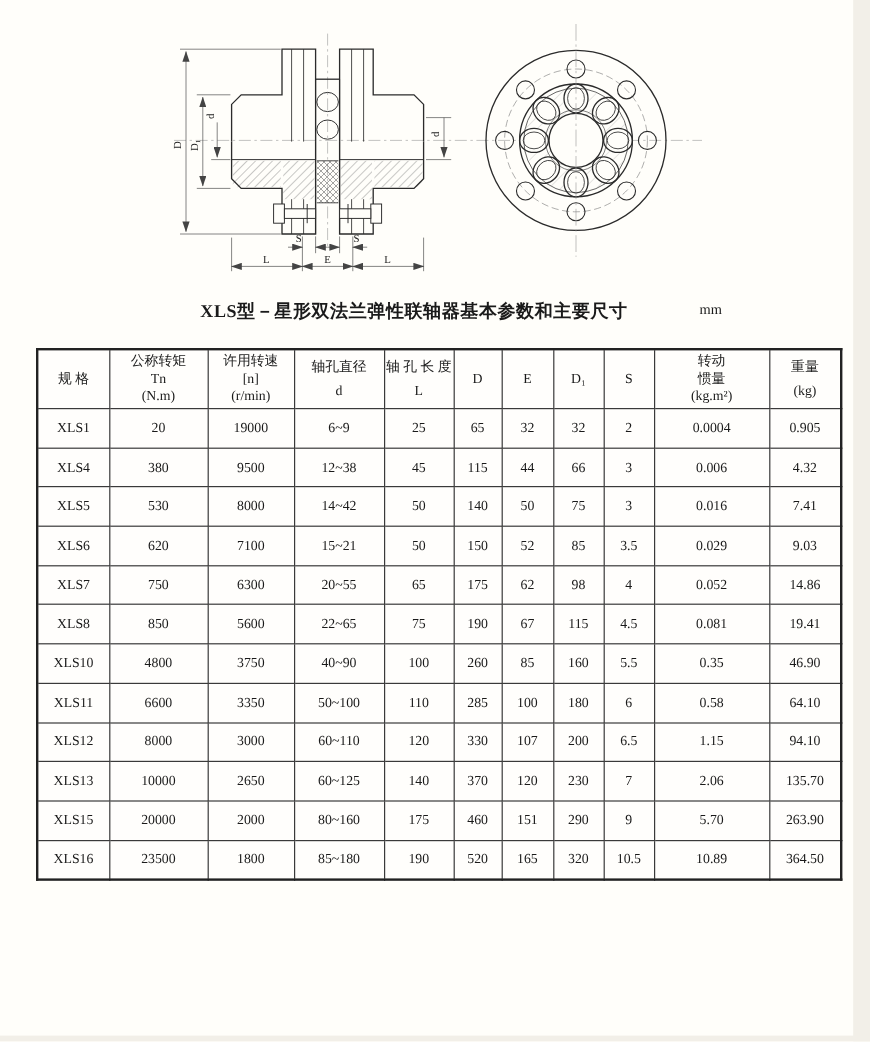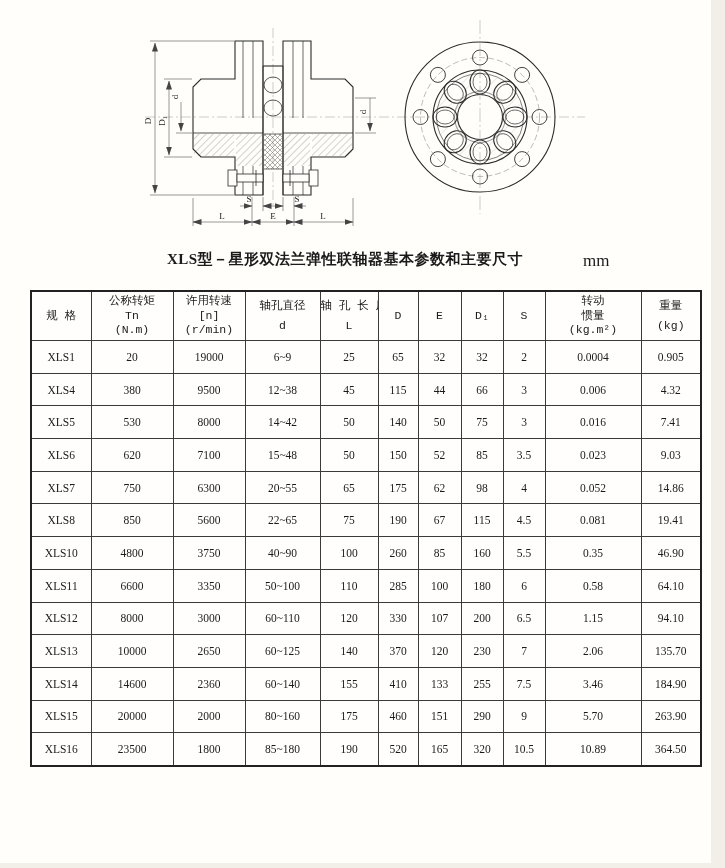--- a/index.html
+++ b/index.html
@@ -10,37 +10,37 @@
     color:#1a1a1a;
   }
   .edge-right{position:absolute;right:0;top:0;width:14px;height:868px;background:#f2efe8;}
   .edge-bottom{position:absolute;left:0;bottom:0;width:725px;height:5px;background:#f2efe8;}
   .drawing-wrap{position:absolute;left:0;top:0;width:725px;height:248px;}
   .title-row{position:absolute;left:0;top:250px;width:725px;height:24px;padding-left:31px;}
   .doc-title{
     position:absolute;left:0;top:0;width:690px;text-align:center;
     font-weight:bold;font-size:15px;letter-spacing:0.5px;
   }
-  .unit-label{position:absolute;left:583px;top:1px;font-size:17px;}
+  .unit-label{position:absolute;left:583px;top:1px;font-size:12px;}
   table.spec{
     position:absolute;left:30px;top:290px;width:670px;
     border-collapse:collapse;table-layout:fixed;
     border:2px solid #222;
     background:#fffefc;
   }
   table.spec th,table.spec td{
     border:1px solid #3a3a3a;
     text-align:center;vertical-align:middle;
     font-size:11.5px;font-weight:normal;
     padding:0;overflow:hidden;
   }
   table.spec th{height:48px;}
   table.spec td{height:31.7px;}
   .hwrap{display:flex;flex-direction:column;justify-content:space-evenly;height:46px;line-height:1.05;}
-  .hline{white-space:nowrap;font-family:Liberation Mono, monospace;}
+  .hline{white-space:nowrap;}
   svg text{font-family:"Liberation Serif","DejaVu Serif",serif;}
 </style>
 </head>
 <body>
 
 <div class="edge-right"></div>
 <div class="edge-bottom"></div>
 
 <div class="drawing-wrap">
 <svg width="725" height="248" viewBox="0 0 725 248">
@@ -344,27 +344,27 @@
         <td>50</td>
         <td>75</td>
         <td>3</td>
         <td>0.016</td>
         <td>7.41</td>
       </tr>
       <tr>
         <td>XLS6</td>
         <td>620</td>
         <td>7100</td>
-        <td>15~48</td>
+        <td>15~21</td>
         <td>50</td>
         <td>150</td>
         <td>52</td>
         <td>85</td>
         <td>3.5</td>
-        <td>0.023</td>
+        <td>0.029</td>
         <td>9.03</td>
       </tr>
       <tr>
         <td>XLS7</td>
         <td>750</td>
         <td>6300</td>
         <td>20~55</td>
         <td>65</td>
         <td>175</td>
         <td>62</td>
@@ -432,33 +432,20 @@
         <td>60~125</td>
         <td>140</td>
         <td>370</td>
         <td>120</td>
         <td>230</td>
         <td>7</td>
         <td>2.06</td>
         <td>135.70</td>
       </tr>
       <tr>
-        <td>XLS14</td>
-        <td>14600</td>
-        <td>2360</td>
-        <td>60~140</td>
-        <td>155</td>
-        <td>410</td>
-        <td>133</td>
-        <td>255</td>
-        <td>7.5</td>
-        <td>3.46</td>
-        <td>184.90</td>
-      </tr>
-      <tr>
         <td>XLS15</td>
         <td>20000</td>
         <td>2000</td>
         <td>80~160</td>
         <td>175</td>
         <td>460</td>
         <td>151</td>
         <td>290</td>
         <td>9</td>
         <td>5.70</td>

